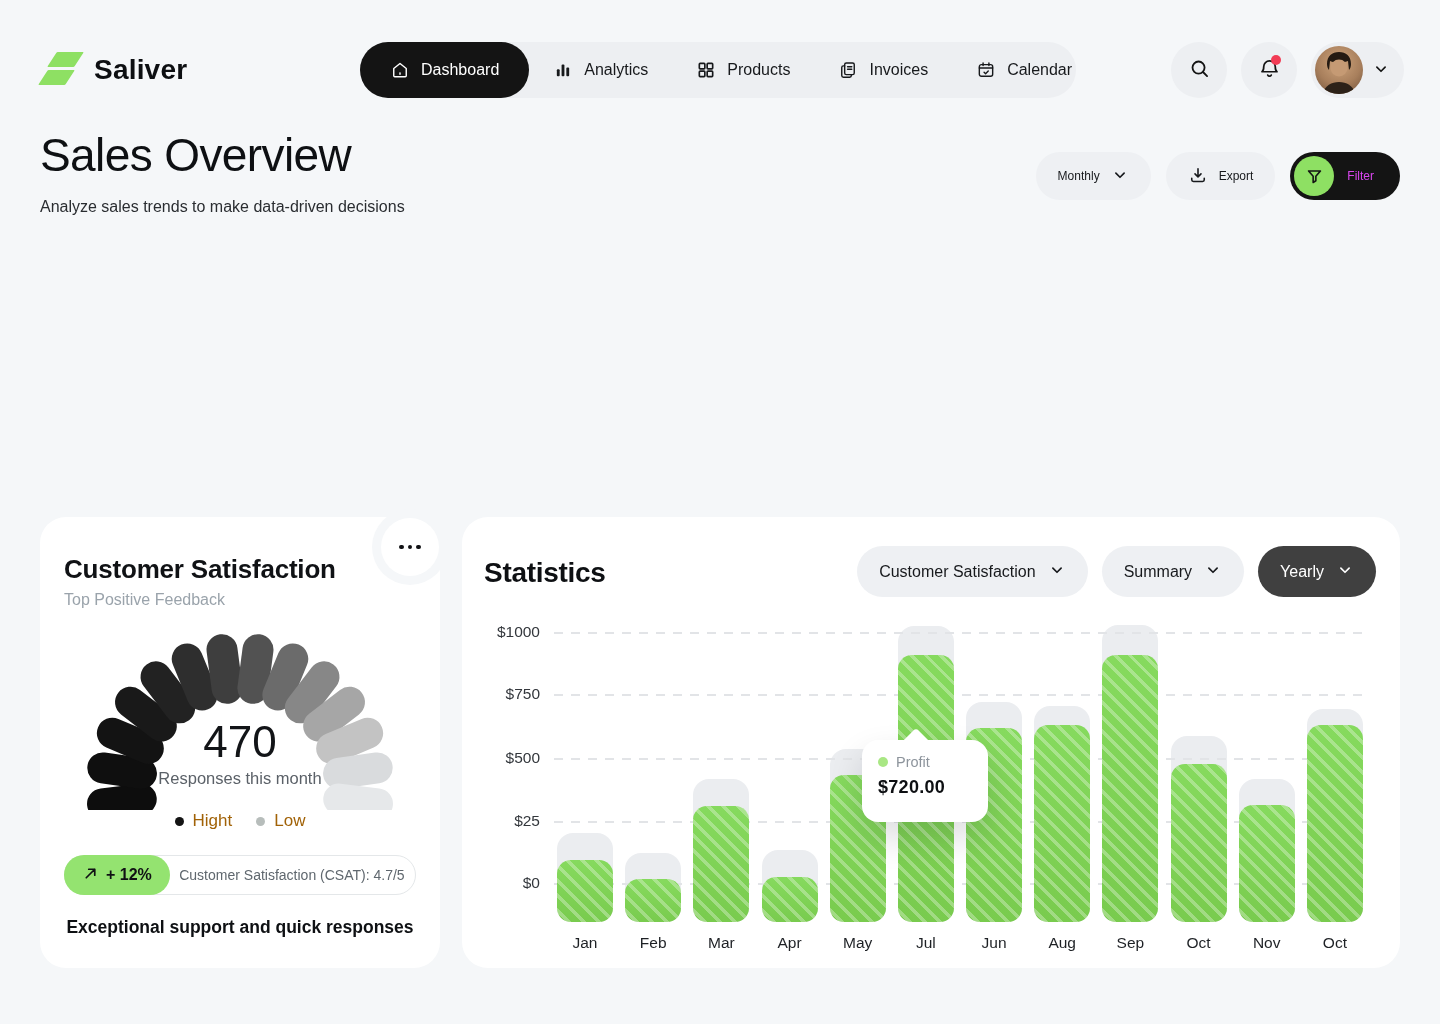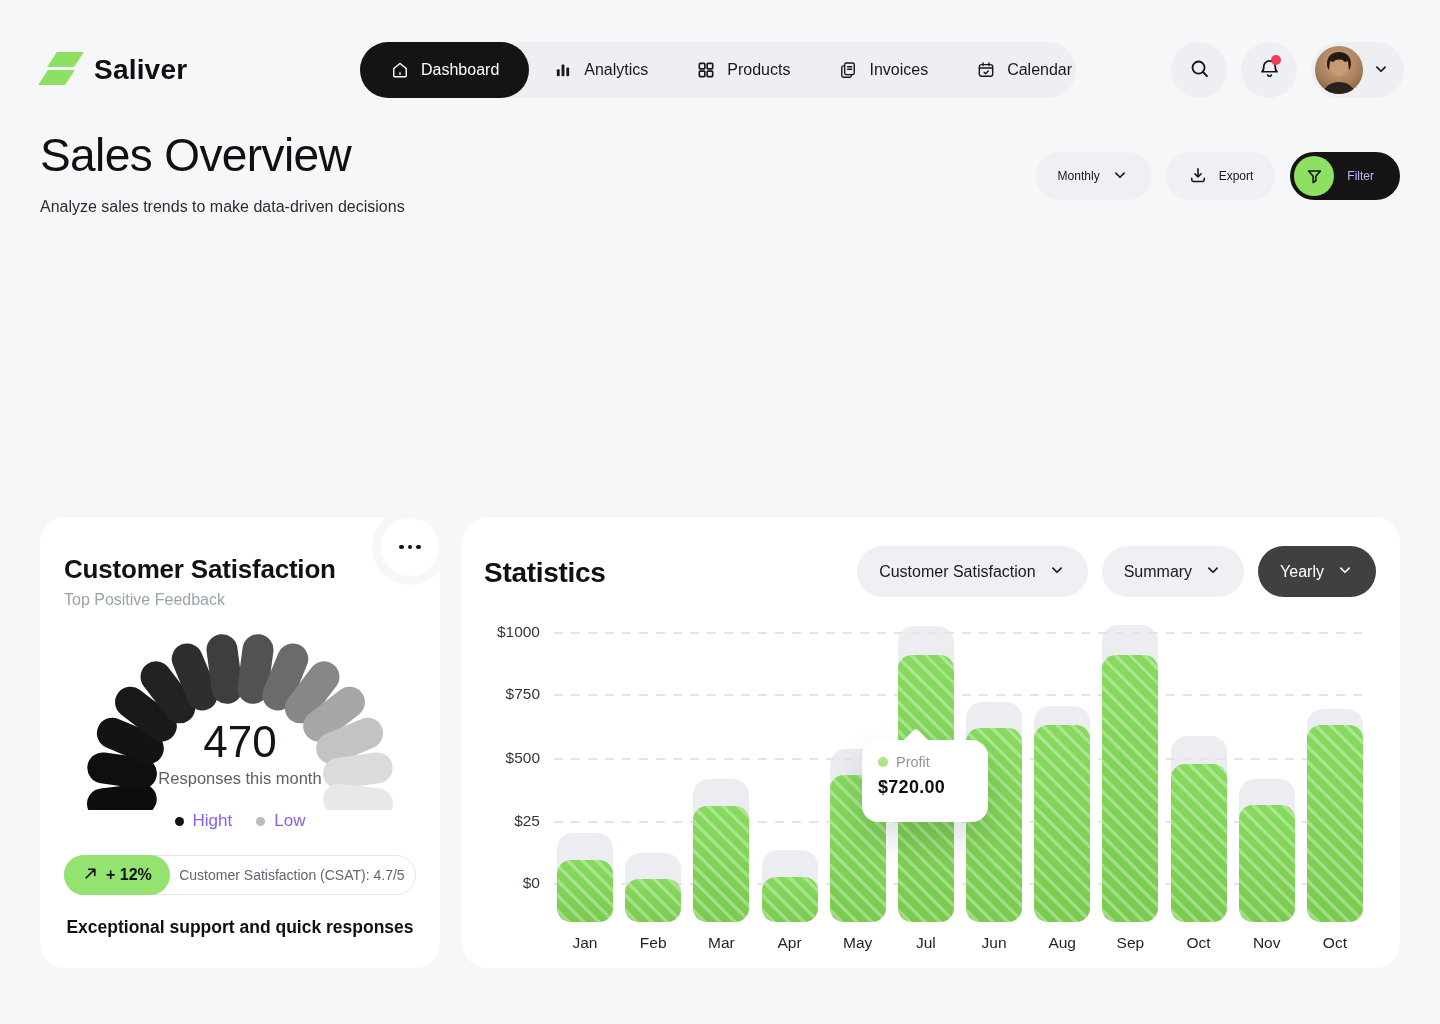--- a/index.html
+++ b/index.html
@@ -40,21 +40,21 @@
   .avatar svg { position:absolute; left:0; top:2px; }
 
   
   .page-head { position:absolute; left:40px; top:128px; }
   .page-title { font-size:46px; font-weight:500; letter-spacing:-.6px; color:#0e1013; }
   .page-subtitle { margin-top:16px; font-size:16px; color:#2a2d31; }
 
   .controls { position:absolute; right:40px; top:152px; display:flex; gap:15px; height:48px; }
   .ctrl { height:48px; border-radius:24px; background:#eef0f3; display:flex; align-items:center;
           gap:11px; padding:0 22px; font-size:12px; color:#17191c; }
-  .ctrl.filter { background:#141414; color:#c4b5fd; padding:4px 26px 4px 4px; gap:13px; }
+  .ctrl.filter { background:#141414; color:#d946ef; padding:4px 26px 4px 4px; gap:13px; }
   .filter-circle { width:40px; height:40px; border-radius:50%; background:#8ee063; color:#141414;
                    display:flex; align-items:center; justify-content:center; }
 
   
   .card { position:absolute; background:#fff; border-radius:26px; }
   .sat-card   { left:40px;  top:517px; width:400px; height:451px; }
   .stats-card { left:462px; top:517px; width:938px; height:451px; }
 
   
   .dots-wrap { position:absolute; top:-8px; right:-8px; width:76px; height:76px; border-radius:50%;
@@ -64,21 +64,21 @@
   .dots-btn b { width:4.5px; height:4.5px; border-radius:50%; background:#101114; }
 
   .sat-title { position:absolute; left:24px; top:37px; font-size:26px; font-weight:600; letter-spacing:-.2px; color:#101215; }
   .sat-sub   { position:absolute; left:24px; top:74px; font-size:16px; color:#9aa3ab; }
 
   .gauge-svg { position:absolute; left:20px; top:108px; }
   .gauge-value   { position:absolute; left:0; right:0; top:200px; text-align:center; font-size:44px; font-weight:500; color:#121417; }
   .gauge-caption { position:absolute; left:0; right:0; top:252px; text-align:center; font-size:16.5px; color:#5b6168; }
 
   .legend { position:absolute; left:0; right:0; top:294px; display:flex; justify-content:center; gap:24px; }
-  .legend-item { display:flex; align-items:center; gap:9px; font-size:17px; color:#8b5cf6; }
+  .legend-item { display:flex; align-items:center; gap:9px; font-size:17px; color:#a16207; }
   .legend-dot { width:9px; height:9px; border-radius:50%; }
 
   .badge-row { position:absolute; left:24px; right:24px; top:338px; height:40px; border:1px solid #e4e7e9;
                border-radius:21px; background:#fff; display:flex; align-items:center; }
   .delta-pill { height:40px; margin:-1px; border-radius:21px; background:#94e370; display:flex; align-items:center;
                 gap:7px; padding:0 18px; font-size:16px; font-weight:600; color:#101114; }
   .csat-text { flex:1; text-align:center; font-size:14px; color:#5f676e; }
 
   .sat-footnote { position:absolute; left:0; right:0; top:400px; text-align:center; font-size:17.5px; font-weight:700; color:#0e1013; }
 

